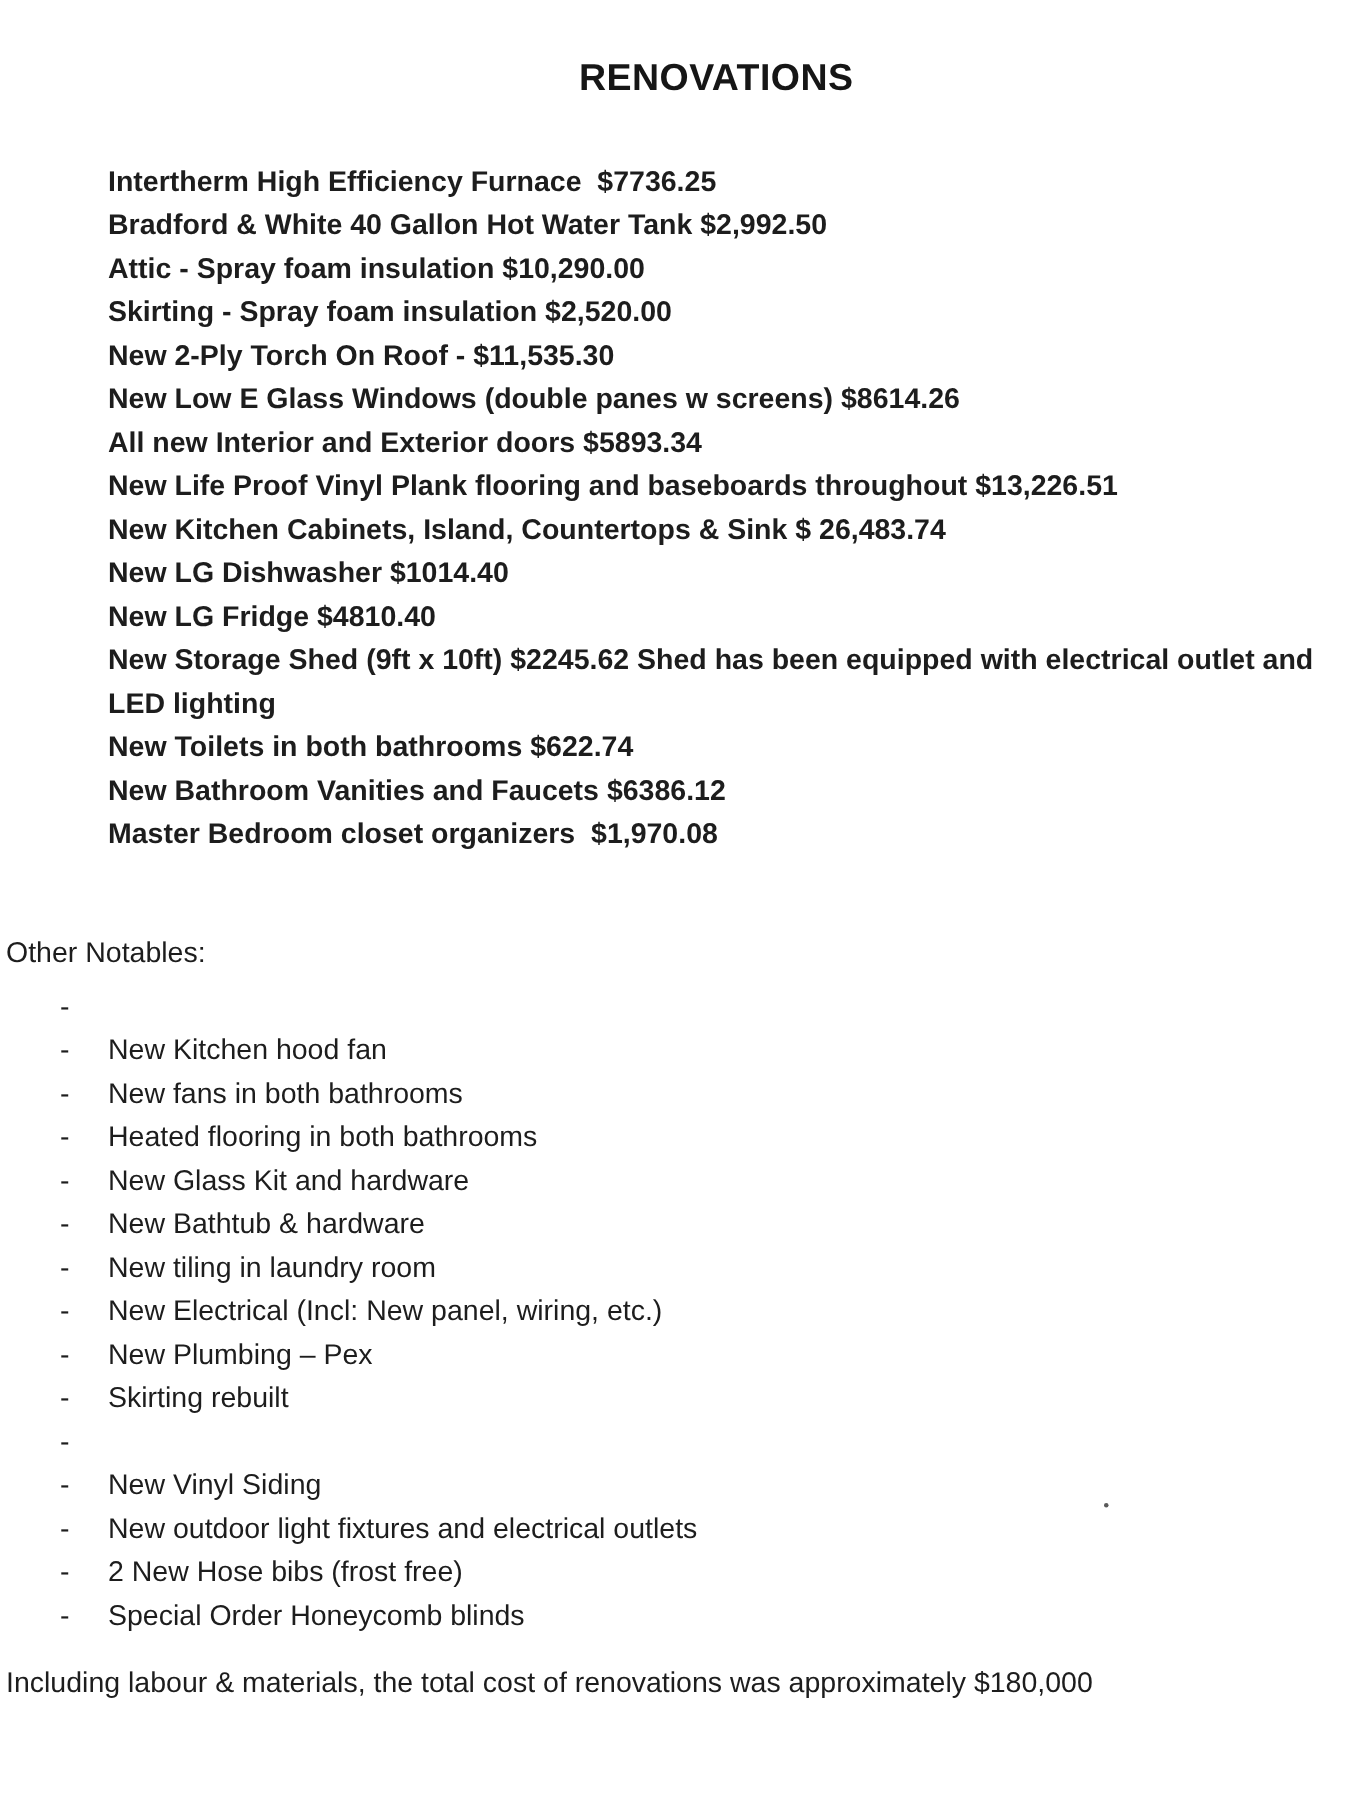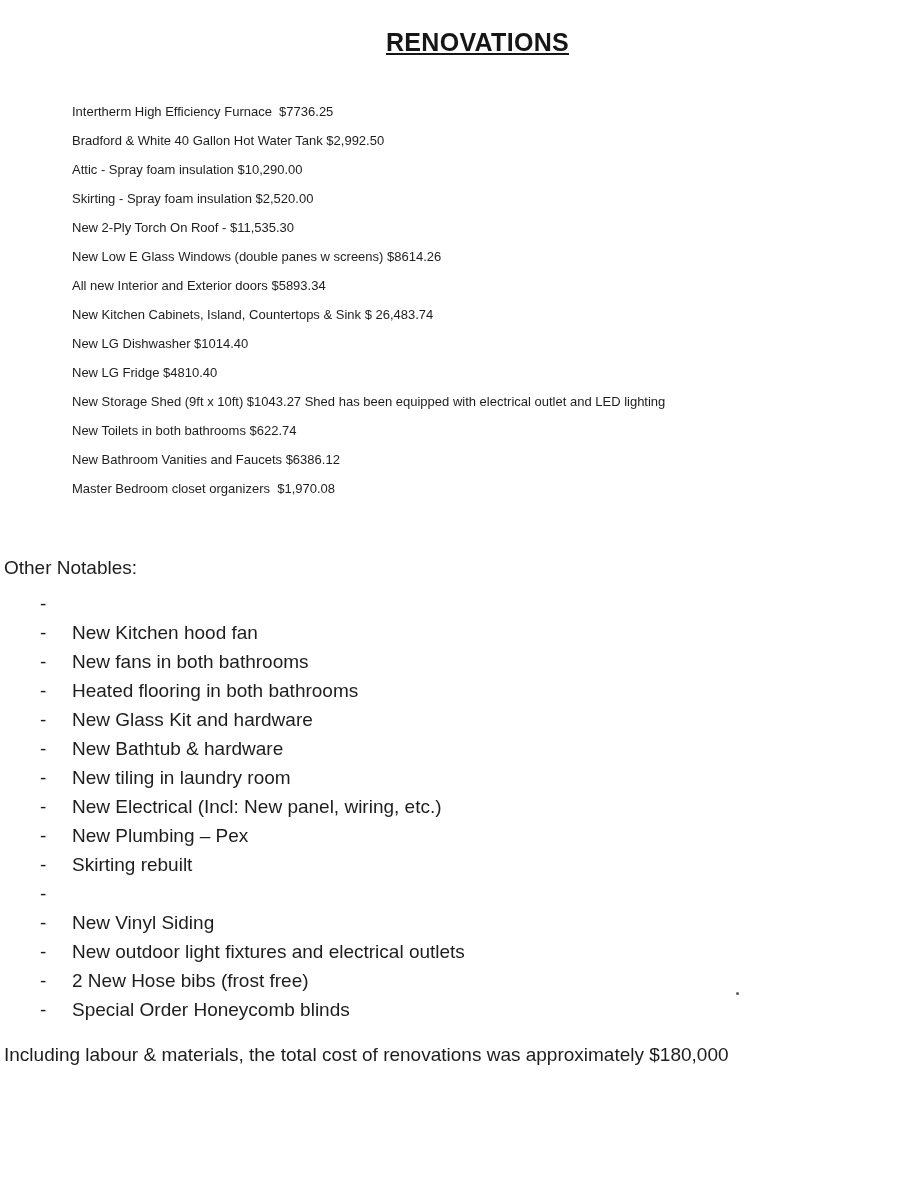--- a/index.html
+++ b/index.html
@@ -14,35 +14,35 @@
     color: #1d1d1d;
     overflow: hidden;
   }
   .page {
     position: relative;
     width: 899px;
     height: 1200px;
     background: #ffffff;
   }
   .title {
-    margin: 28px 0 0 56px;
+    margin: 38px 0 0 56px;
     text-align: center;
     font-size: 25px;
     font-weight: 700;
     letter-spacing: 0.3px;
     color: #161616;
-    text-decoration: underline;
   }
   .main-list {
     margin: 40px 0 0 72px;
     padding: 0;
     list-style: none;
     width: 812px;
-    font-size: 13px;
+    font-size: 19px;
     line-height: 29px;
+    font-weight: bold;
   }
   .main-list li {
     white-space: pre-wrap;
   }
   .notables-heading {
     margin: 50px 0 0 4px;
     font-size: 19px;
     line-height: 29px;
   }
   .notables-list {
@@ -85,24 +85,25 @@
   <h1 class="title">RENOVATIONS</h1>
 
   <ul class="main-list">
       <li>Intertherm High Efficiency Furnace  $7736.25</li>
       <li>Bradford &amp; White 40 Gallon Hot Water Tank $2,992.50</li>
       <li>Attic - Spray foam insulation $10,290.00</li>
       <li>Skirting - Spray foam insulation $2,520.00</li>
       <li>New 2-Ply Torch On Roof - $11,535.30</li>
       <li>New Low E Glass Windows (double panes w screens) $8614.26</li>
       <li>All new Interior and Exterior doors $5893.34</li>
+      <li>New Life Proof Vinyl Plank flooring and baseboards throughout $13,226.51</li>
       <li>New Kitchen Cabinets, Island, Countertops &amp; Sink $ 26,483.74</li>
       <li>New LG Dishwasher $1014.40</li>
       <li>New LG Fridge $4810.40</li>
-      <li>New Storage Shed (9ft x 10ft) $1043.27 Shed has been equipped with electrical outlet and LED lighting</li>
+      <li>New Storage Shed (9ft x 10ft) $2245.62 Shed has been equipped with electrical outlet and LED lighting</li>
       <li>New Toilets in both bathrooms $622.74</li>
       <li>New Bathroom Vanities and Faucets $6386.12</li>
       <li>Master Bedroom closet organizers  $1,970.08</li>
     </ul>
 
   <div class="notables-heading">Other Notables:</div>
 
   <ul class="notables-list">
       <li><span class="bullet">-</span></li>
       <li><span class="bullet">-</span><span class="item-text">New Kitchen hood fan</span></li>

